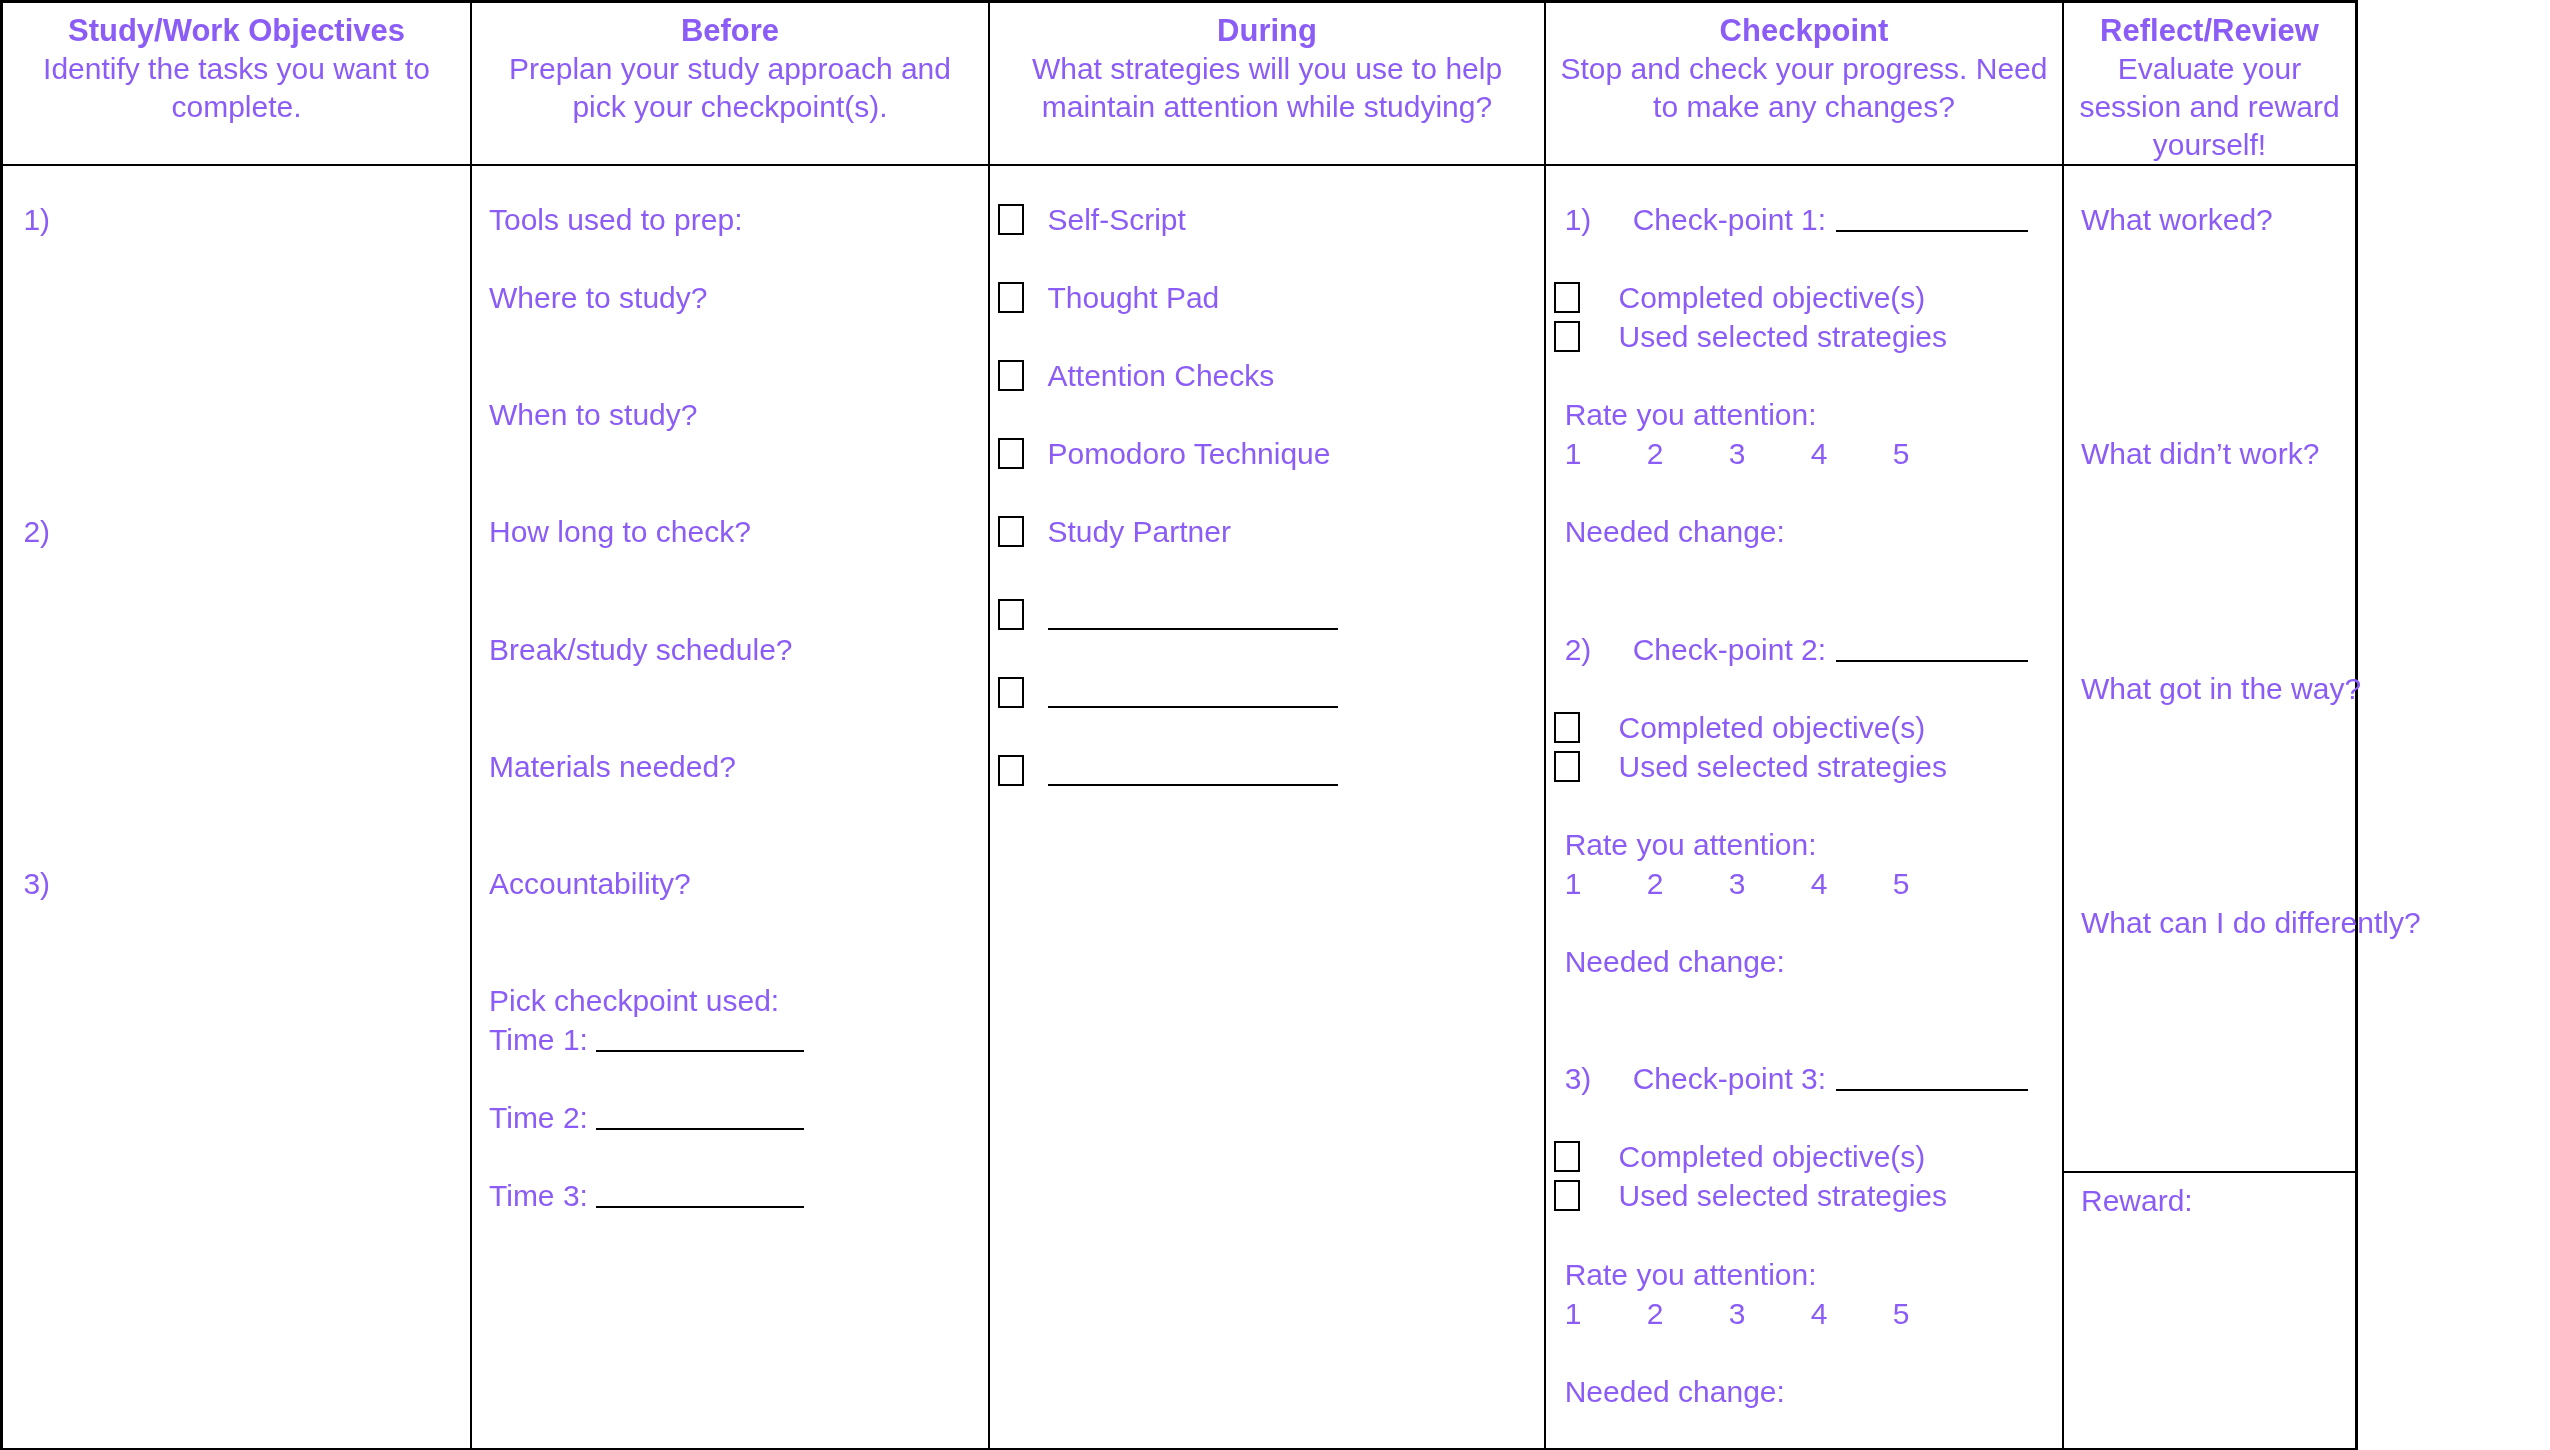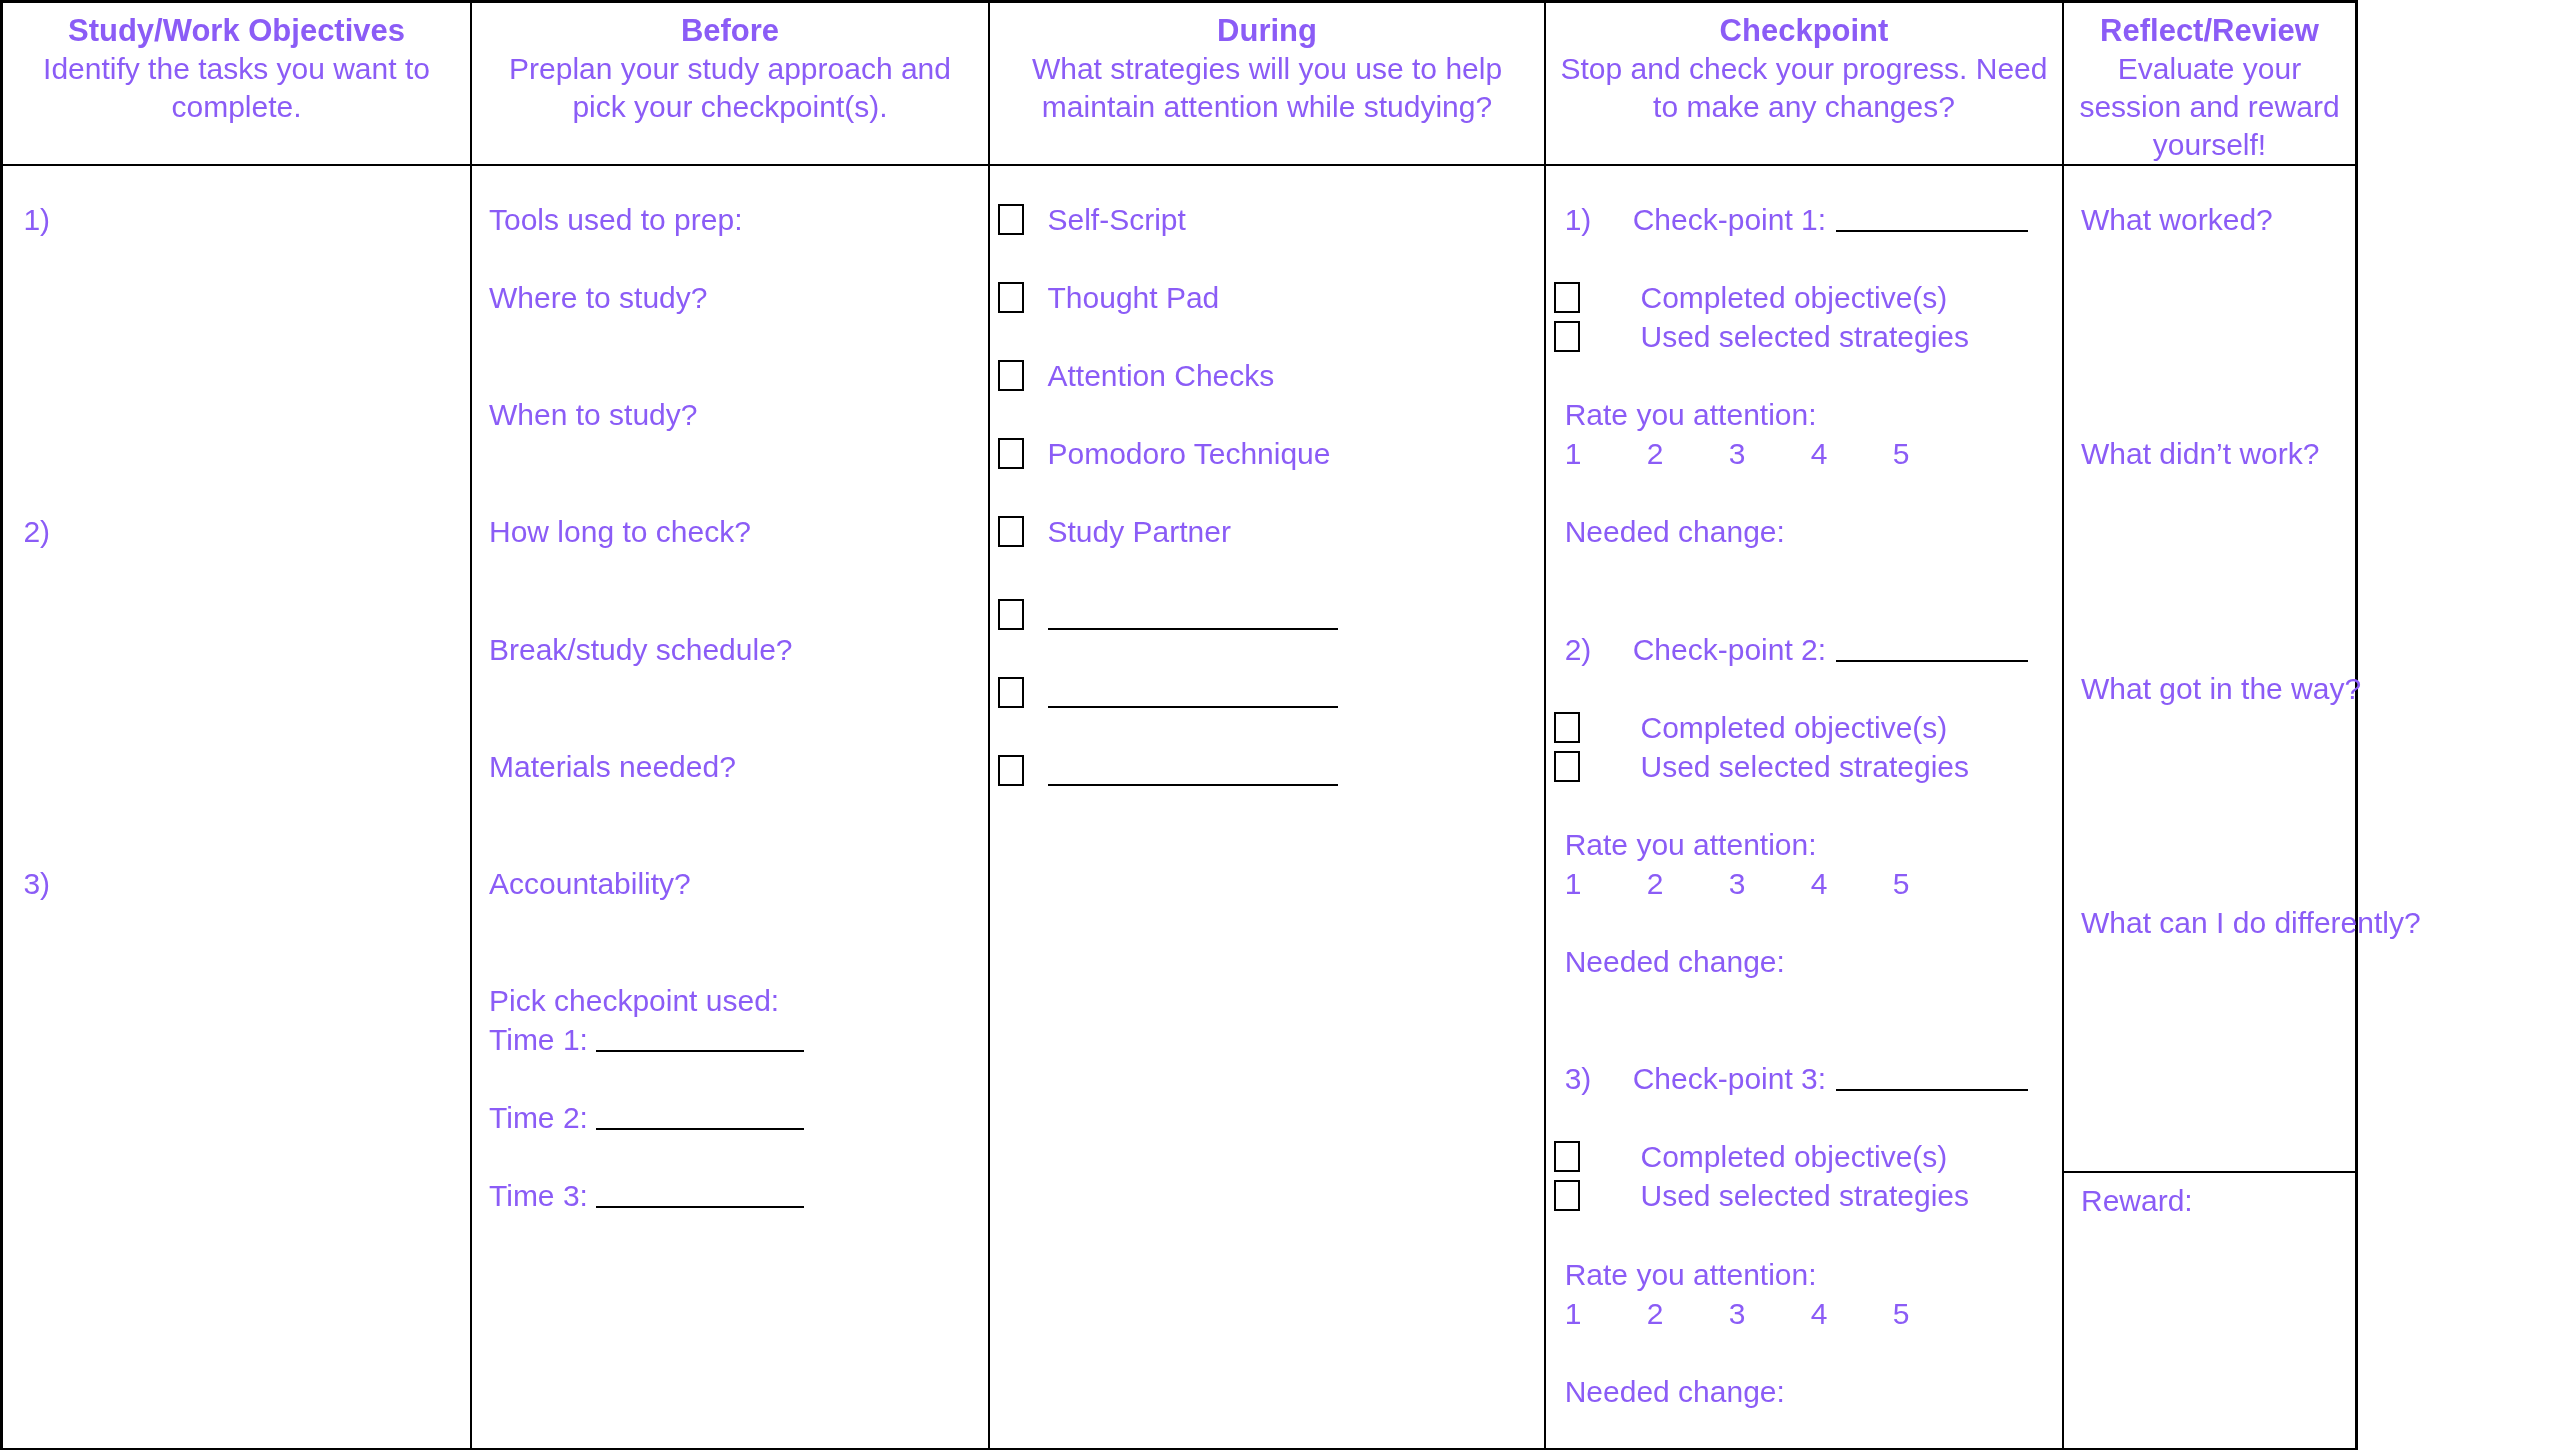--- a/index.html
+++ b/index.html
@@ -17,21 +17,21 @@
   .h-sub{font-size:30px;line-height:38px;}
   .row{position:absolute;left:0;right:0;height:39px;display:flex;
        align-items:center;font-size:30px;white-space:nowrap;}
   .pad1{padding-left:20.4px;}
   .pad2{padding-left:17px;}
   .pad3{padding-left:8px;}
   .pad4{padding-left:18.7px;}
   .pad5{padding-left:17px;}
   .cb{width:25.5px;height:31px;border:2.5px solid #000;flex:none;background:#fff;box-sizing:border-box;}
   .cb-label{margin-left:24px;}
-  .cb-label-wide{margin-left:61px;}
+  .cb-label-wide{margin-left:39px;}
   .ul{border-bottom:2.5px solid #000;height:25.5px;box-sizing:border-box;}
   .ul-blank{width:290px;margin-left:24px;}
   .ul-time{width:208px;margin-left:8.5px;}
   .ul-cp{flex:1;margin-left:10.2px;margin-right:34px;}
   .cp-num{display:inline-block;width:68px;flex:none;}
   .scale{display:flex;}
   .scale span{display:inline-block;width:82px;flex:none;}
   .scale span:last-child{width:auto;}
   .divider{position:absolute;left:0;right:0;top:1005px;border-top:2.5px solid #000;}
 </style>

